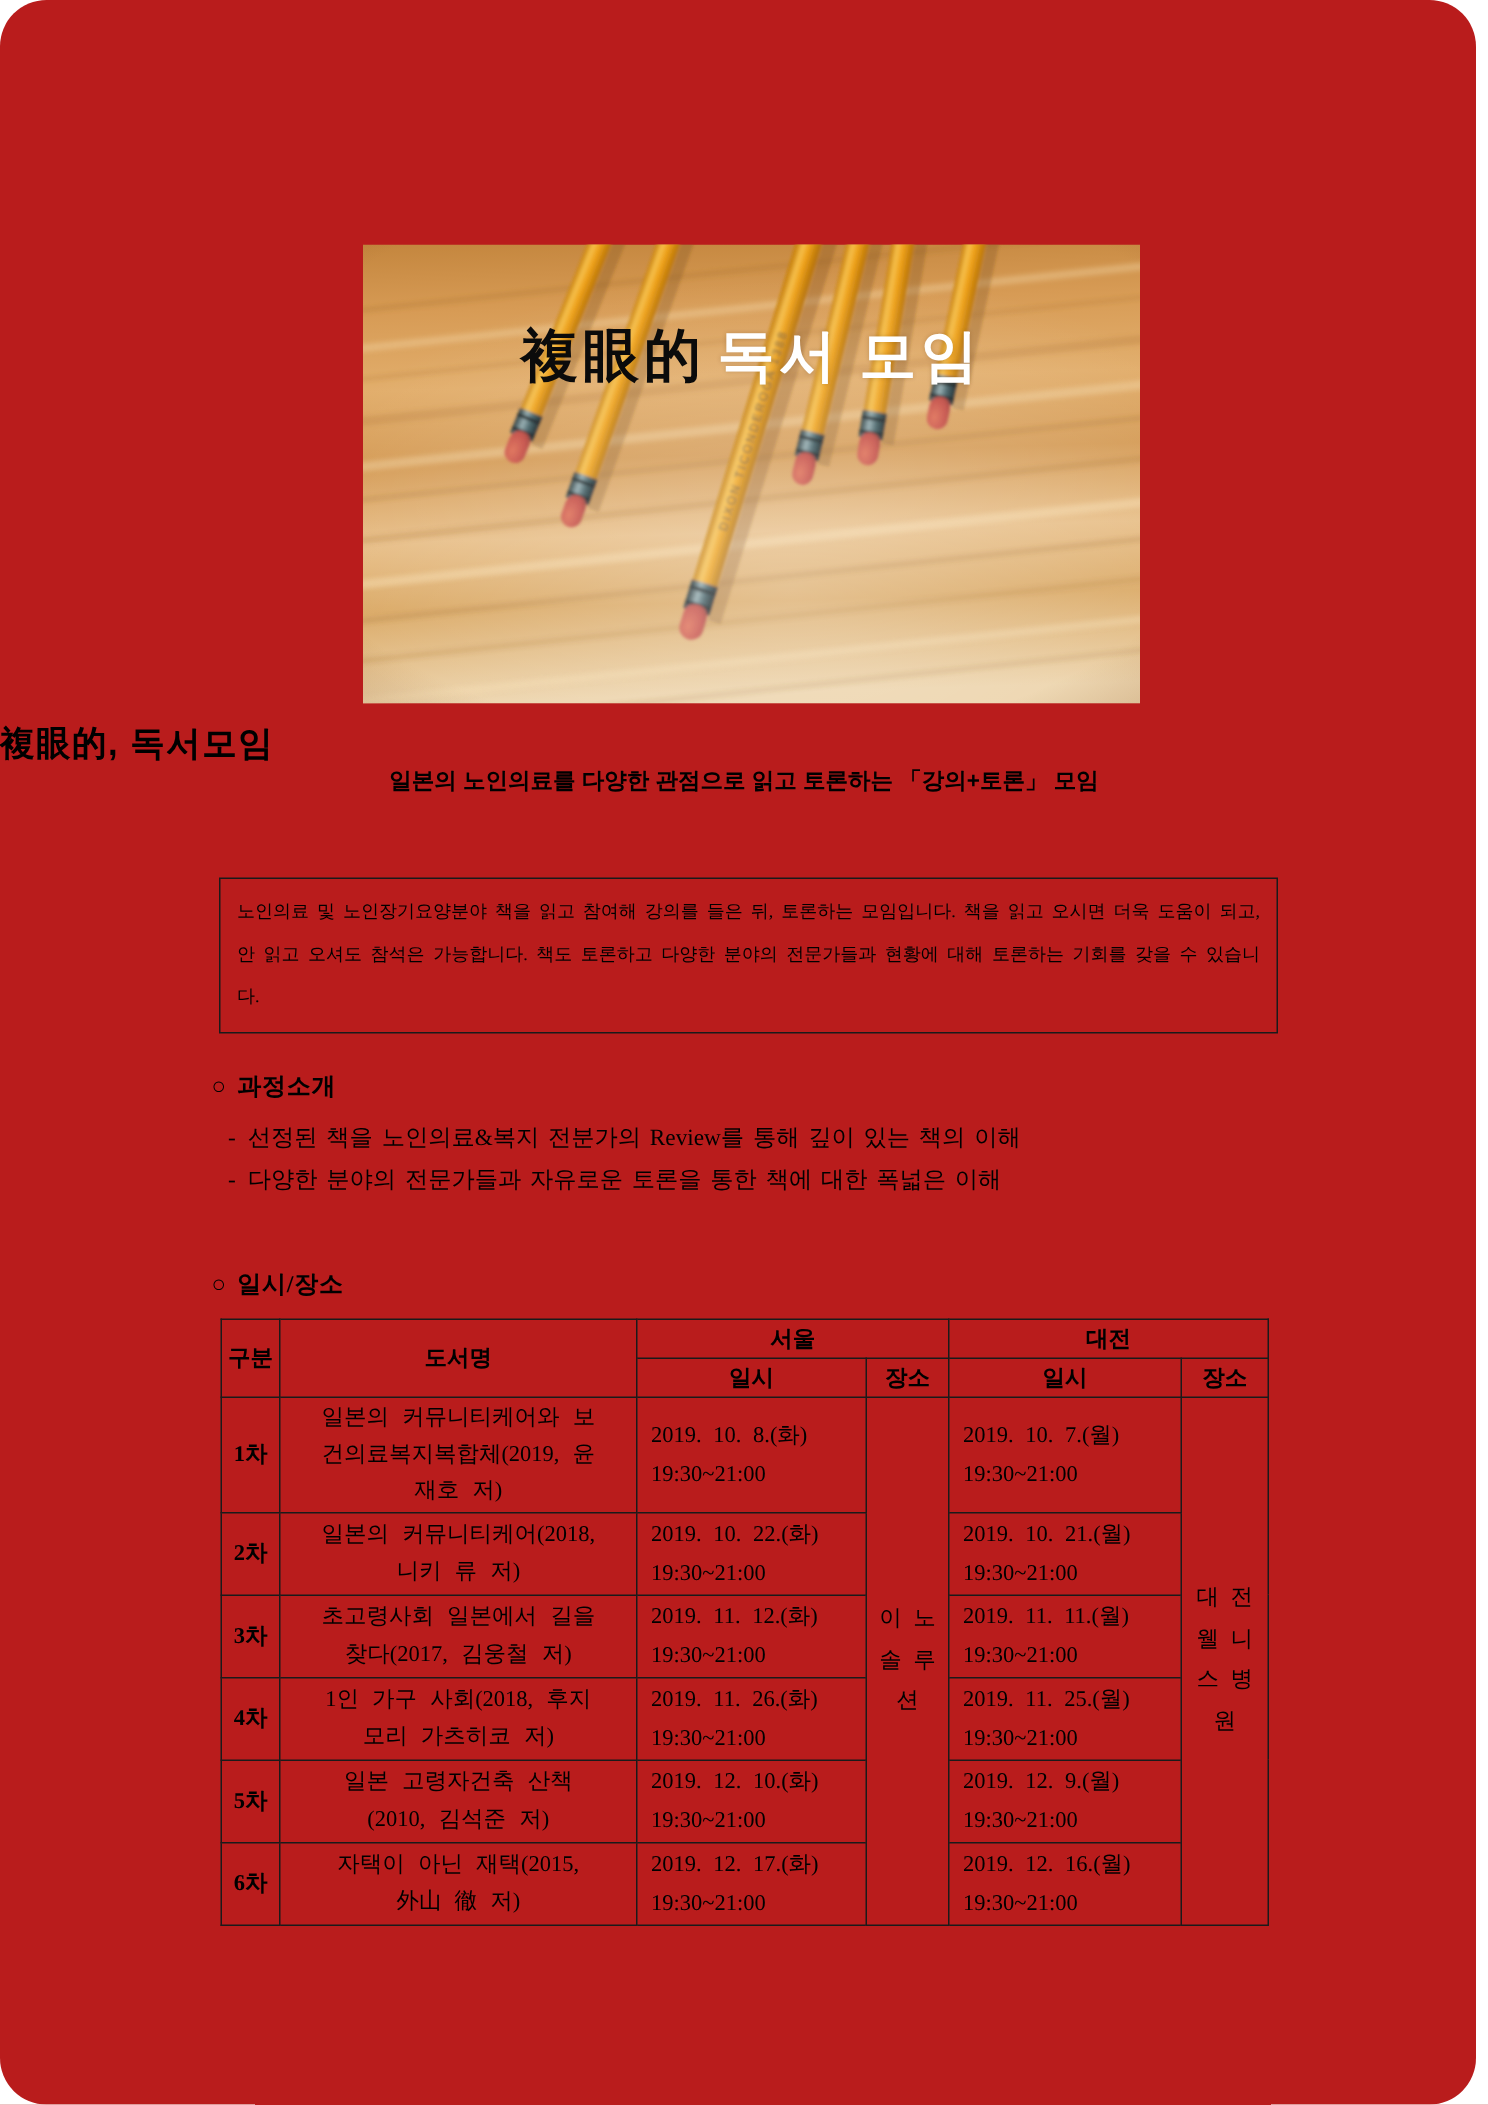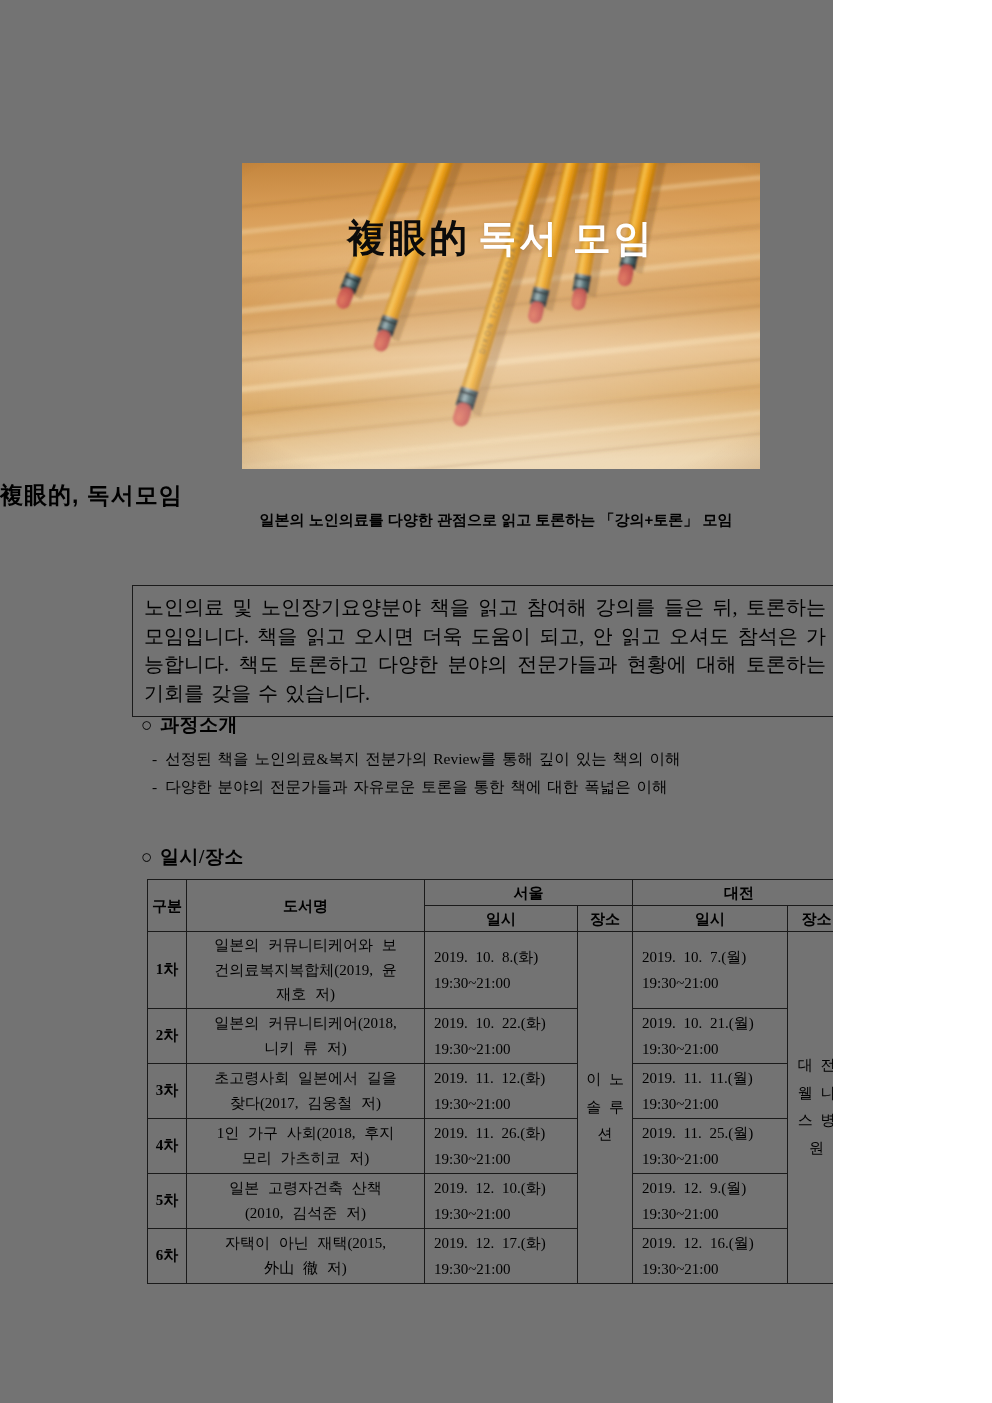--- a/index.html
+++ b/index.html
@@ -1,42 +1,42 @@
 <!DOCTYPE html>
 <html><head>
 <meta charset="utf-8">
 <style>
   html,body{margin:0;padding:0;background:#ffffff;}
-  .page{position:relative;width:833px;height:1403px;background:#737373;overflow:hidden;
-        font-family:"Liberation Serif",serif;color:#000;}
+  .page{position:relative;width:984px;height:1403px;background:#b91c1c;overflow:hidden;
+        font-family:"Liberation Serif",serif;color:#000;border-radius:31px;}
 
   
   .hero{position:absolute;left:242px;top:163px;width:518px;height:306px;}
   .hero svg{display:block;width:100%;height:100%;}
   .hero-caption{position:absolute;left:0;right:0;top:53px;text-align:center;
                 font-weight:bold;font-size:38px;line-height:44px;letter-spacing:3px;
                 font-family:"Liberation Serif",serif;white-space:nowrap;}
   .hero-caption .cjk{color:#0b0b0b;}
   .hero-caption .kr{color:#ffffff;margin-left:8px;text-shadow:0 0 3px rgba(90,50,10,.25);}
 
   
   .title{position:absolute;left:0;top:480px;width:992px;
          font-family:"Liberation Sans",sans-serif;font-weight:bold;font-size:23px;letter-spacing:1px;}
   .subtitle{position:absolute;left:0;top:511px;width:992px;text-align:center;
             font-family:"Liberation Sans",sans-serif;font-weight:bold;font-size:15px;}
 
   
-  .intro-box{position:absolute;left:132px;top:585px;width:706px;box-sizing:border-box;
+  .intro-box{position:absolute;left:146px;top:585px;width:706px;box-sizing:border-box;
              border:1.5px solid #1a1a1a;padding:7px 11px 9px 11px;
-             font-size:20px;line-height:28.5px;text-align:justify;word-break:break-all;
+             font-size:12px;line-height:28.5px;text-align:justify;word-break:break-all;
              word-spacing:2px;}
 
   
   .course{position:absolute;left:141px;top:714px;width:712px;}
-  .sec-head{font-weight:bold;font-size:19px;line-height:22px;letter-spacing:.5px;}
+  .sec-head{font-weight:bold;font-size:16px;line-height:22px;letter-spacing:.5px;}
   .sec-head .circ{font-weight:normal;margin-right:7px;}
   .course .items{margin-top:9px;font-size:15.5px;line-height:27.5px;word-spacing:2px;}
   .course .li{padding-left:11px;}
   .course .dash{margin-right:8px;}
 
   
   .sched-head{position:absolute;left:141px;top:846px;}
 
   table.schedule{position:absolute;left:147px;top:879px;width:698px;border-collapse:collapse;
                  table-layout:fixed;font-size:15px;}

